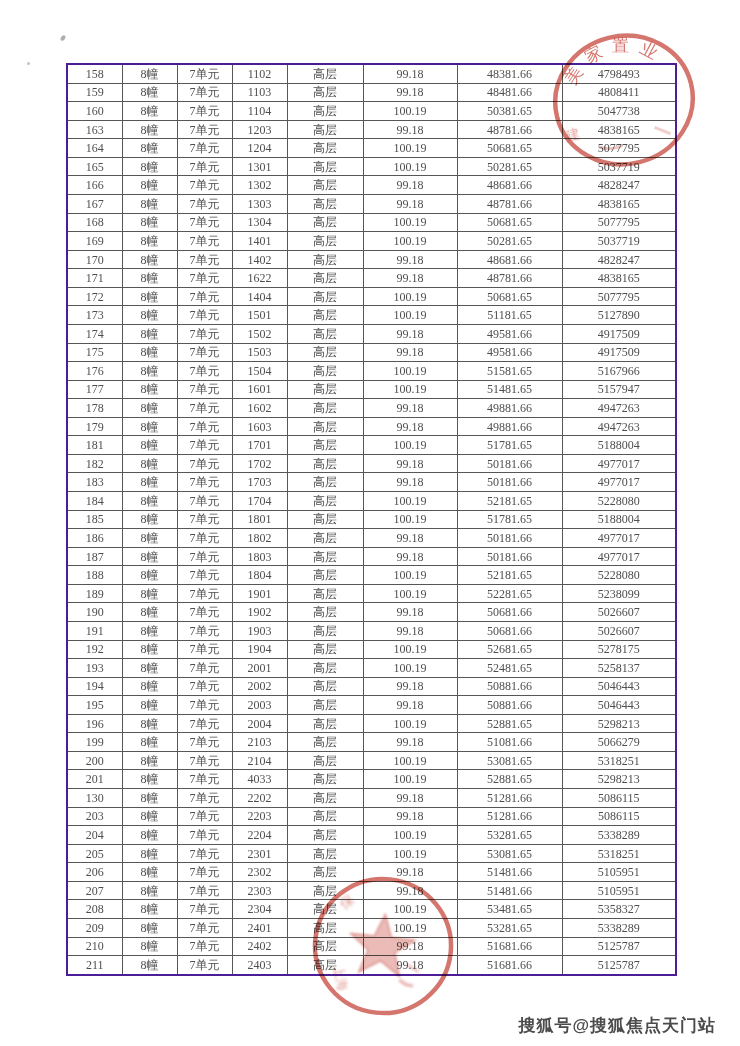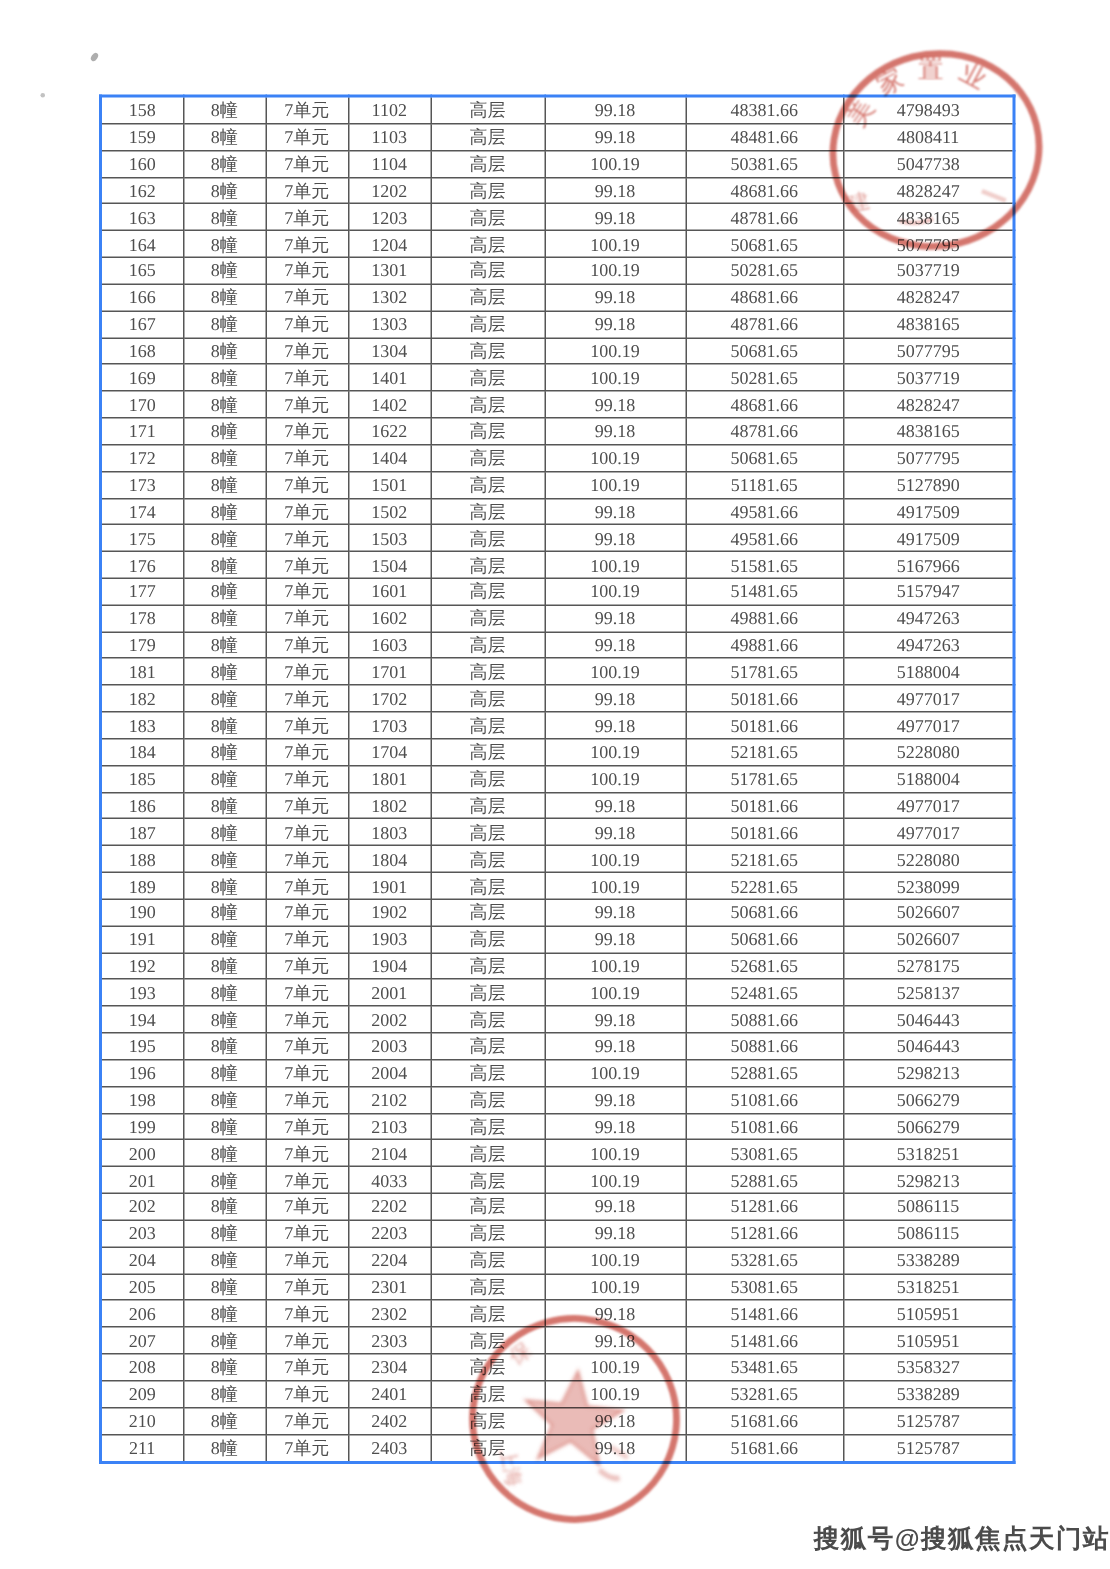--- a/index.html
+++ b/index.html
@@ -4,37 +4,37 @@
 <style>
   html,body{margin:0;padding:0;background:#ffffff;}
   .page{
     position:relative;width:740px;height:1046px;background:#ffffff;
     overflow:hidden;font-family:"Liberation Serif","DejaVu Serif",serif;
   }
   
   table.price{
     position:absolute;left:66px;top:63px;width:609px;height:913px;
     border-collapse:collapse;table-layout:fixed;
-    border:2px solid #3b82f6;
+    border:2px solid #4c1d95;
   }
   table.price td{
     border:1px solid #565656;
     text-align:center;vertical-align:middle;
     font-size:12px;line-height:14px;color:#4e4e4e;
     padding:0;white-space:nowrap;overflow:hidden;
   }
   col.c1{width:55px}col.c2{width:55px}col.c3{width:55px}col.c4{width:55px}
   col.c5{width:76px}col.c6{width:94px}col.c7{width:105px}col.c8{width:114px}
   
   .seal{position:absolute;mix-blend-mode:multiply;opacity:.82;filter:blur(.6px);pointer-events:none;}
   .seal-top{left:551px;top:30px;}
   .seal-bottom{left:311px;top:874px;}
   
   .watermark{
-    position:absolute;top:1014px;right:0;
+    position:absolute;top:1014px;right:24px;
     font-family:"Liberation Sans","DejaVu Sans",sans-serif;
     font-weight:bold;font-size:17px;letter-spacing:1px;color:#4b4b4b;
     text-shadow:-1px -1px 0 #fff,1px -1px 0 #fff,-1px 1px 0 #fff,1px 1px 0 #fff,0 0 3px #ffffff;
     filter:blur(.2px);
   }
   
   .speck{position:absolute;background:#9a9a9a;border-radius:50%;}
   .speck-1{left:61px;top:35px;width:4px;height:6px;transform:rotate(35deg);opacity:.8;}
   .speck-2{left:27px;top:62px;width:3px;height:3px;opacity:.6;}
 </style>
@@ -82,130 +82,120 @@
           <td>160</td>
           <td>8幢</td>
           <td>7单元</td>
           <td>1104</td>
           <td>高层</td>
           <td>100.19</td>
           <td>50381.65</td>
           <td>5047738</td>
         </tr>
         <tr>
-          <td>162</td>
-          <td>8幢</td>
-          <td>7单元</td>
-          <td>1202</td>
+          <td>163</td>
+          <td>8幢</td>
+          <td>7单元</td>
+          <td>1203</td>
+          <td>高层</td>
+          <td>99.18</td>
+          <td>48781.66</td>
+          <td>4838165</td>
+        </tr>
+        <tr>
+          <td>164</td>
+          <td>8幢</td>
+          <td>7单元</td>
+          <td>1204</td>
+          <td>高层</td>
+          <td>100.19</td>
+          <td>50681.65</td>
+          <td>5077795</td>
+        </tr>
+        <tr>
+          <td>165</td>
+          <td>8幢</td>
+          <td>7单元</td>
+          <td>1301</td>
+          <td>高层</td>
+          <td>100.19</td>
+          <td>50281.65</td>
+          <td>5037719</td>
+        </tr>
+        <tr>
+          <td>166</td>
+          <td>8幢</td>
+          <td>7单元</td>
+          <td>1302</td>
           <td>高层</td>
           <td>99.18</td>
           <td>48681.66</td>
           <td>4828247</td>
         </tr>
         <tr>
-          <td>163</td>
-          <td>8幢</td>
-          <td>7单元</td>
-          <td>1203</td>
+          <td>167</td>
+          <td>8幢</td>
+          <td>7单元</td>
+          <td>1303</td>
           <td>高层</td>
           <td>99.18</td>
           <td>48781.66</td>
           <td>4838165</td>
         </tr>
         <tr>
-          <td>164</td>
-          <td>8幢</td>
-          <td>7单元</td>
-          <td>1204</td>
+          <td>168</td>
+          <td>8幢</td>
+          <td>7单元</td>
+          <td>1304</td>
           <td>高层</td>
           <td>100.19</td>
           <td>50681.65</td>
           <td>5077795</td>
         </tr>
         <tr>
-          <td>165</td>
-          <td>8幢</td>
-          <td>7单元</td>
-          <td>1301</td>
+          <td>169</td>
+          <td>8幢</td>
+          <td>7单元</td>
+          <td>1401</td>
           <td>高层</td>
           <td>100.19</td>
           <td>50281.65</td>
           <td>5037719</td>
         </tr>
         <tr>
-          <td>166</td>
-          <td>8幢</td>
-          <td>7单元</td>
-          <td>1302</td>
+          <td>170</td>
+          <td>8幢</td>
+          <td>7单元</td>
+          <td>1402</td>
           <td>高层</td>
           <td>99.18</td>
           <td>48681.66</td>
           <td>4828247</td>
         </tr>
         <tr>
-          <td>167</td>
-          <td>8幢</td>
-          <td>7单元</td>
-          <td>1303</td>
+          <td>171</td>
+          <td>8幢</td>
+          <td>7单元</td>
+          <td>1622</td>
           <td>高层</td>
           <td>99.18</td>
           <td>48781.66</td>
           <td>4838165</td>
         </tr>
         <tr>
-          <td>168</td>
-          <td>8幢</td>
-          <td>7单元</td>
-          <td>1304</td>
+          <td>172</td>
+          <td>8幢</td>
+          <td>7单元</td>
+          <td>1404</td>
           <td>高层</td>
           <td>100.19</td>
           <td>50681.65</td>
           <td>5077795</td>
         </tr>
         <tr>
-          <td>169</td>
-          <td>8幢</td>
-          <td>7单元</td>
-          <td>1401</td>
-          <td>高层</td>
-          <td>100.19</td>
-          <td>50281.65</td>
-          <td>5037719</td>
-        </tr>
-        <tr>
-          <td>170</td>
-          <td>8幢</td>
-          <td>7单元</td>
-          <td>1402</td>
-          <td>高层</td>
-          <td>99.18</td>
-          <td>48681.66</td>
-          <td>4828247</td>
-        </tr>
-        <tr>
-          <td>171</td>
-          <td>8幢</td>
-          <td>7单元</td>
-          <td>1622</td>
-          <td>高层</td>
-          <td>99.18</td>
-          <td>48781.66</td>
-          <td>4838165</td>
-        </tr>
-        <tr>
-          <td>172</td>
-          <td>8幢</td>
-          <td>7单元</td>
-          <td>1404</td>
-          <td>高层</td>
-          <td>100.19</td>
-          <td>50681.65</td>
-          <td>5077795</td>
-        </tr>
-        <tr>
           <td>173</td>
           <td>8幢</td>
           <td>7单元</td>
           <td>1501</td>
           <td>高层</td>
           <td>100.19</td>
           <td>51181.65</td>
           <td>5127890</td>
         </tr>
         <tr>
@@ -422,61 +412,51 @@
           <td>196</td>
           <td>8幢</td>
           <td>7单元</td>
           <td>2004</td>
           <td>高层</td>
           <td>100.19</td>
           <td>52881.65</td>
           <td>5298213</td>
         </tr>
         <tr>
-          <td>198</td>
-          <td>8幢</td>
-          <td>7单元</td>
-          <td>2102</td>
+          <td>199</td>
+          <td>8幢</td>
+          <td>7单元</td>
+          <td>2103</td>
           <td>高层</td>
           <td>99.18</td>
           <td>51081.66</td>
           <td>5066279</td>
         </tr>
         <tr>
-          <td>199</td>
-          <td>8幢</td>
-          <td>7单元</td>
-          <td>2103</td>
-          <td>高层</td>
-          <td>99.18</td>
-          <td>51081.66</td>
-          <td>5066279</td>
-        </tr>
-        <tr>
           <td>200</td>
           <td>8幢</td>
           <td>7单元</td>
           <td>2104</td>
           <td>高层</td>
           <td>100.19</td>
           <td>53081.65</td>
           <td>5318251</td>
         </tr>
         <tr>
           <td>201</td>
           <td>8幢</td>
           <td>7单元</td>
           <td>4033</td>
           <td>高层</td>
           <td>100.19</td>
           <td>52881.65</td>
           <td>5298213</td>
         </tr>
         <tr>
-          <td>202</td>
+          <td>130</td>
           <td>8幢</td>
           <td>7单元</td>
           <td>2202</td>
           <td>高层</td>
           <td>99.18</td>
           <td>51281.66</td>
           <td>5086115</td>
         </tr>
         <tr>
           <td>203</td>

